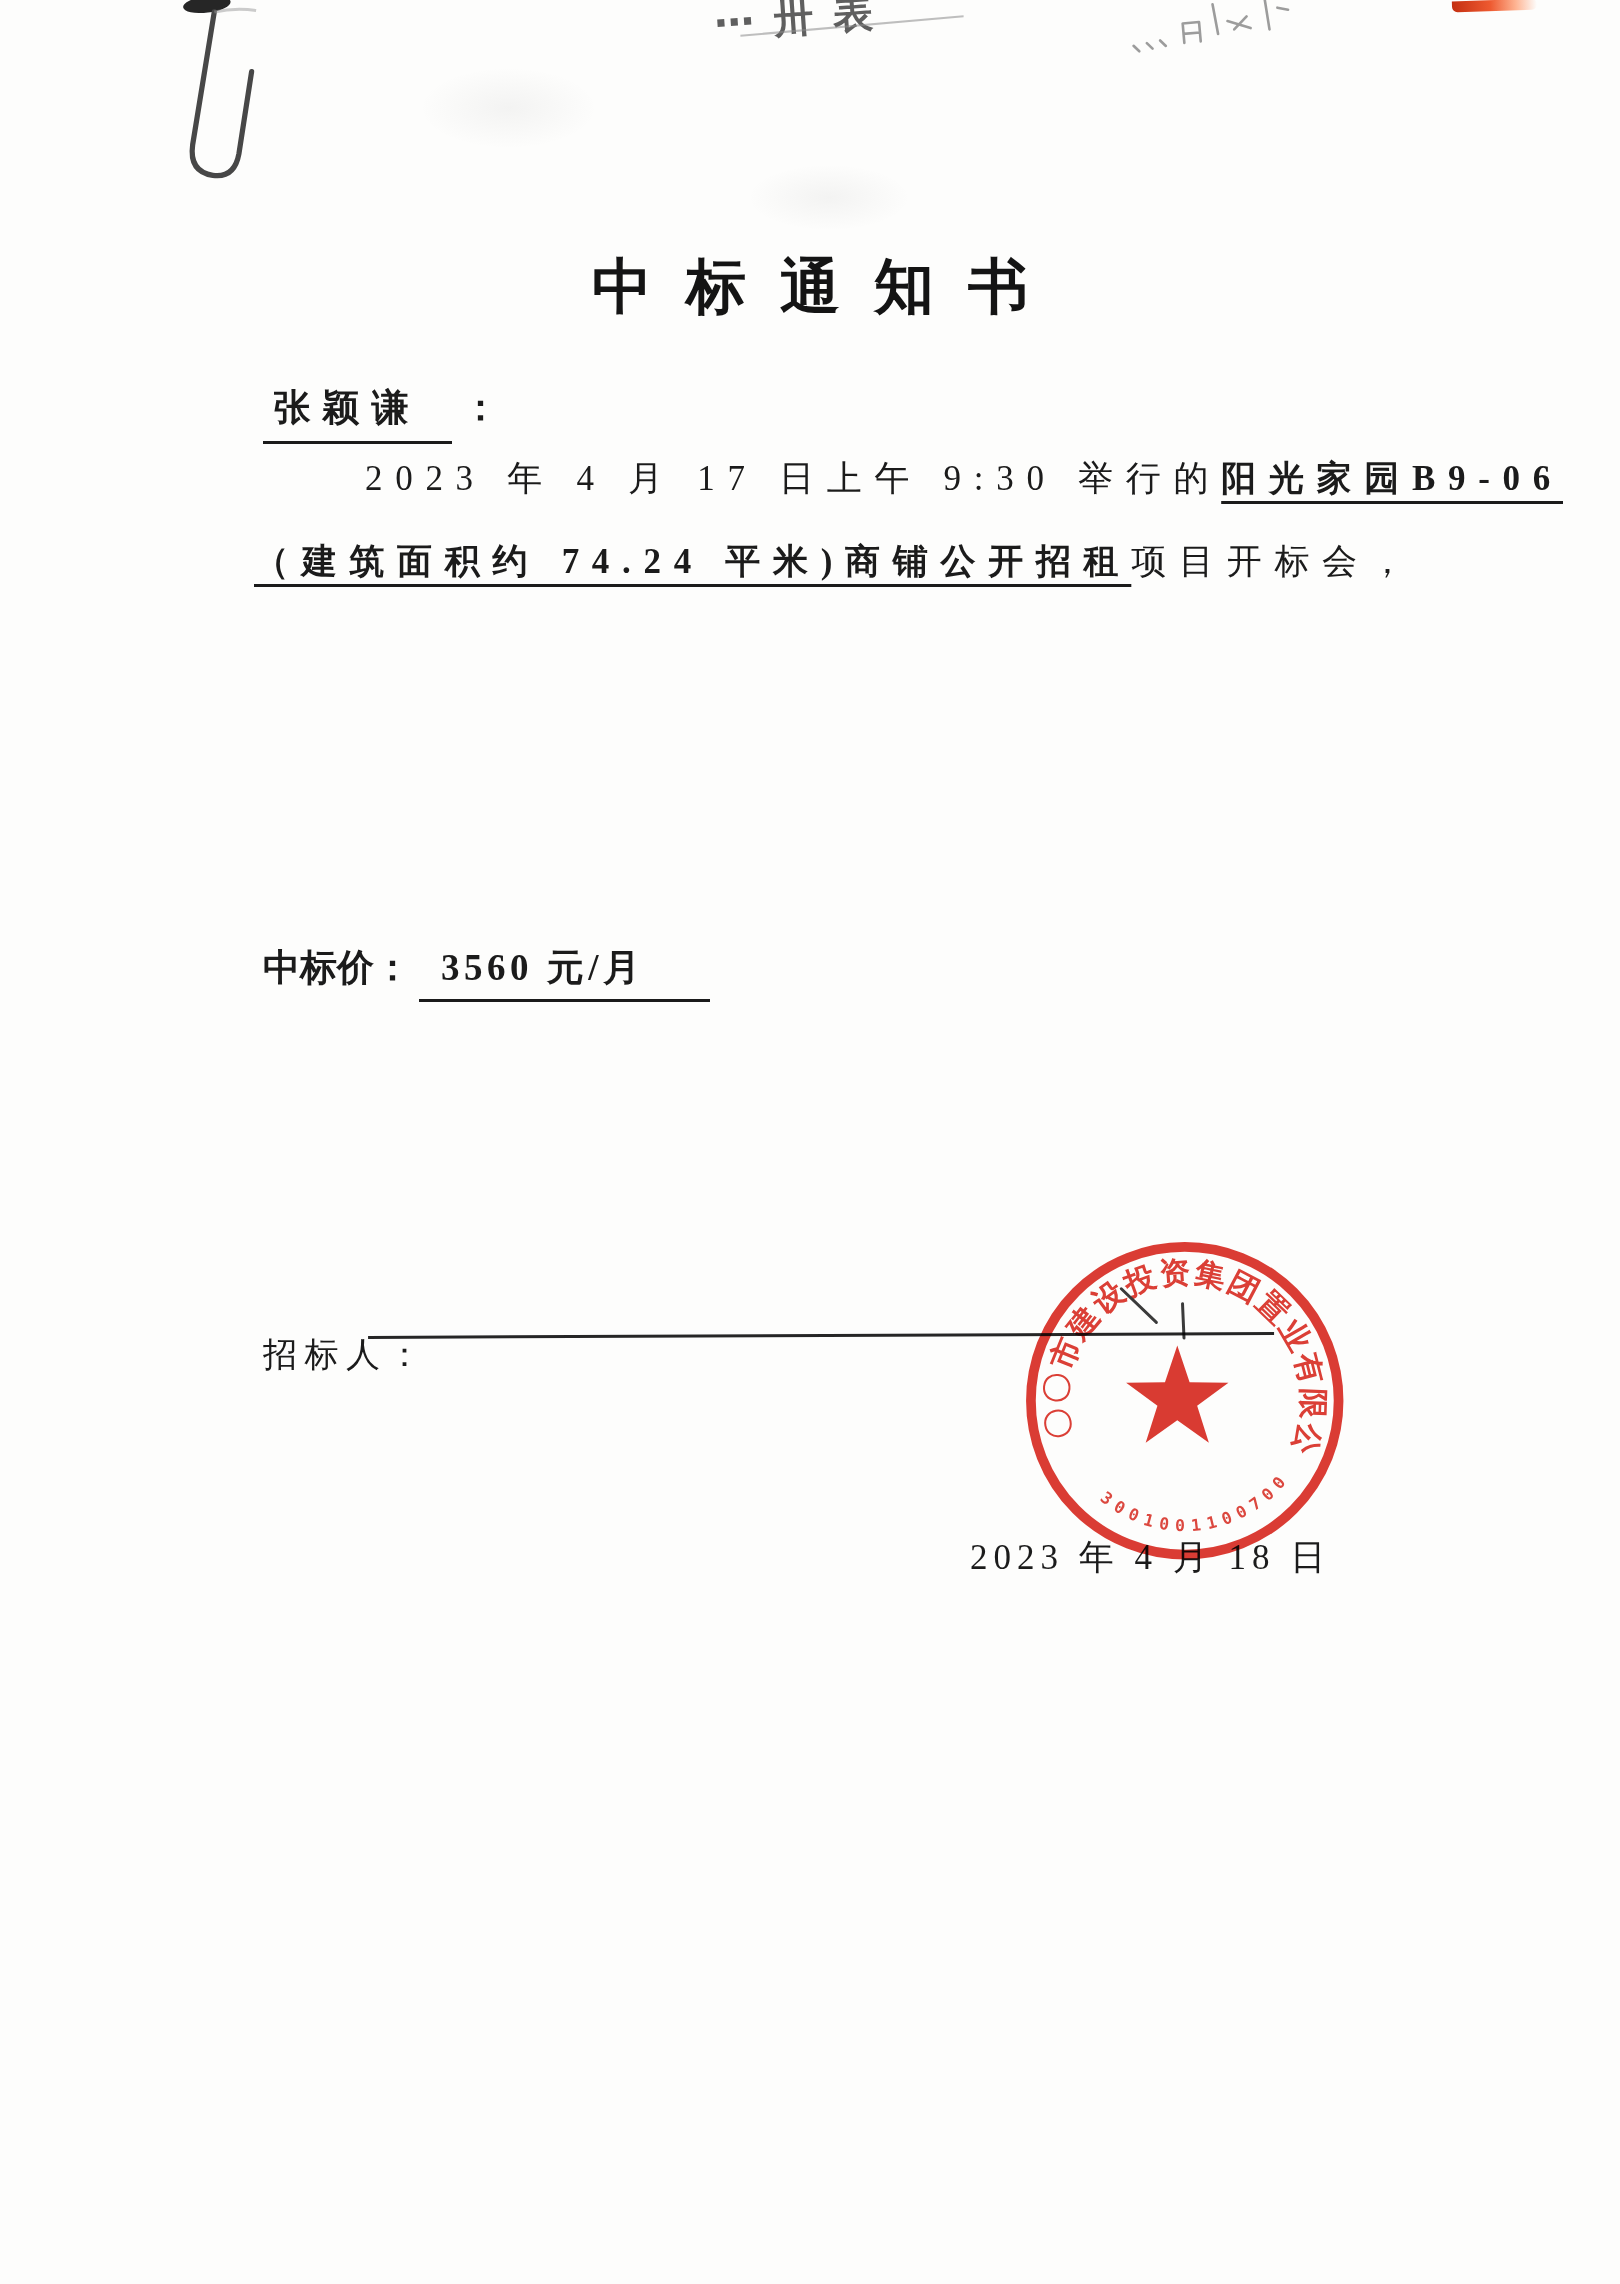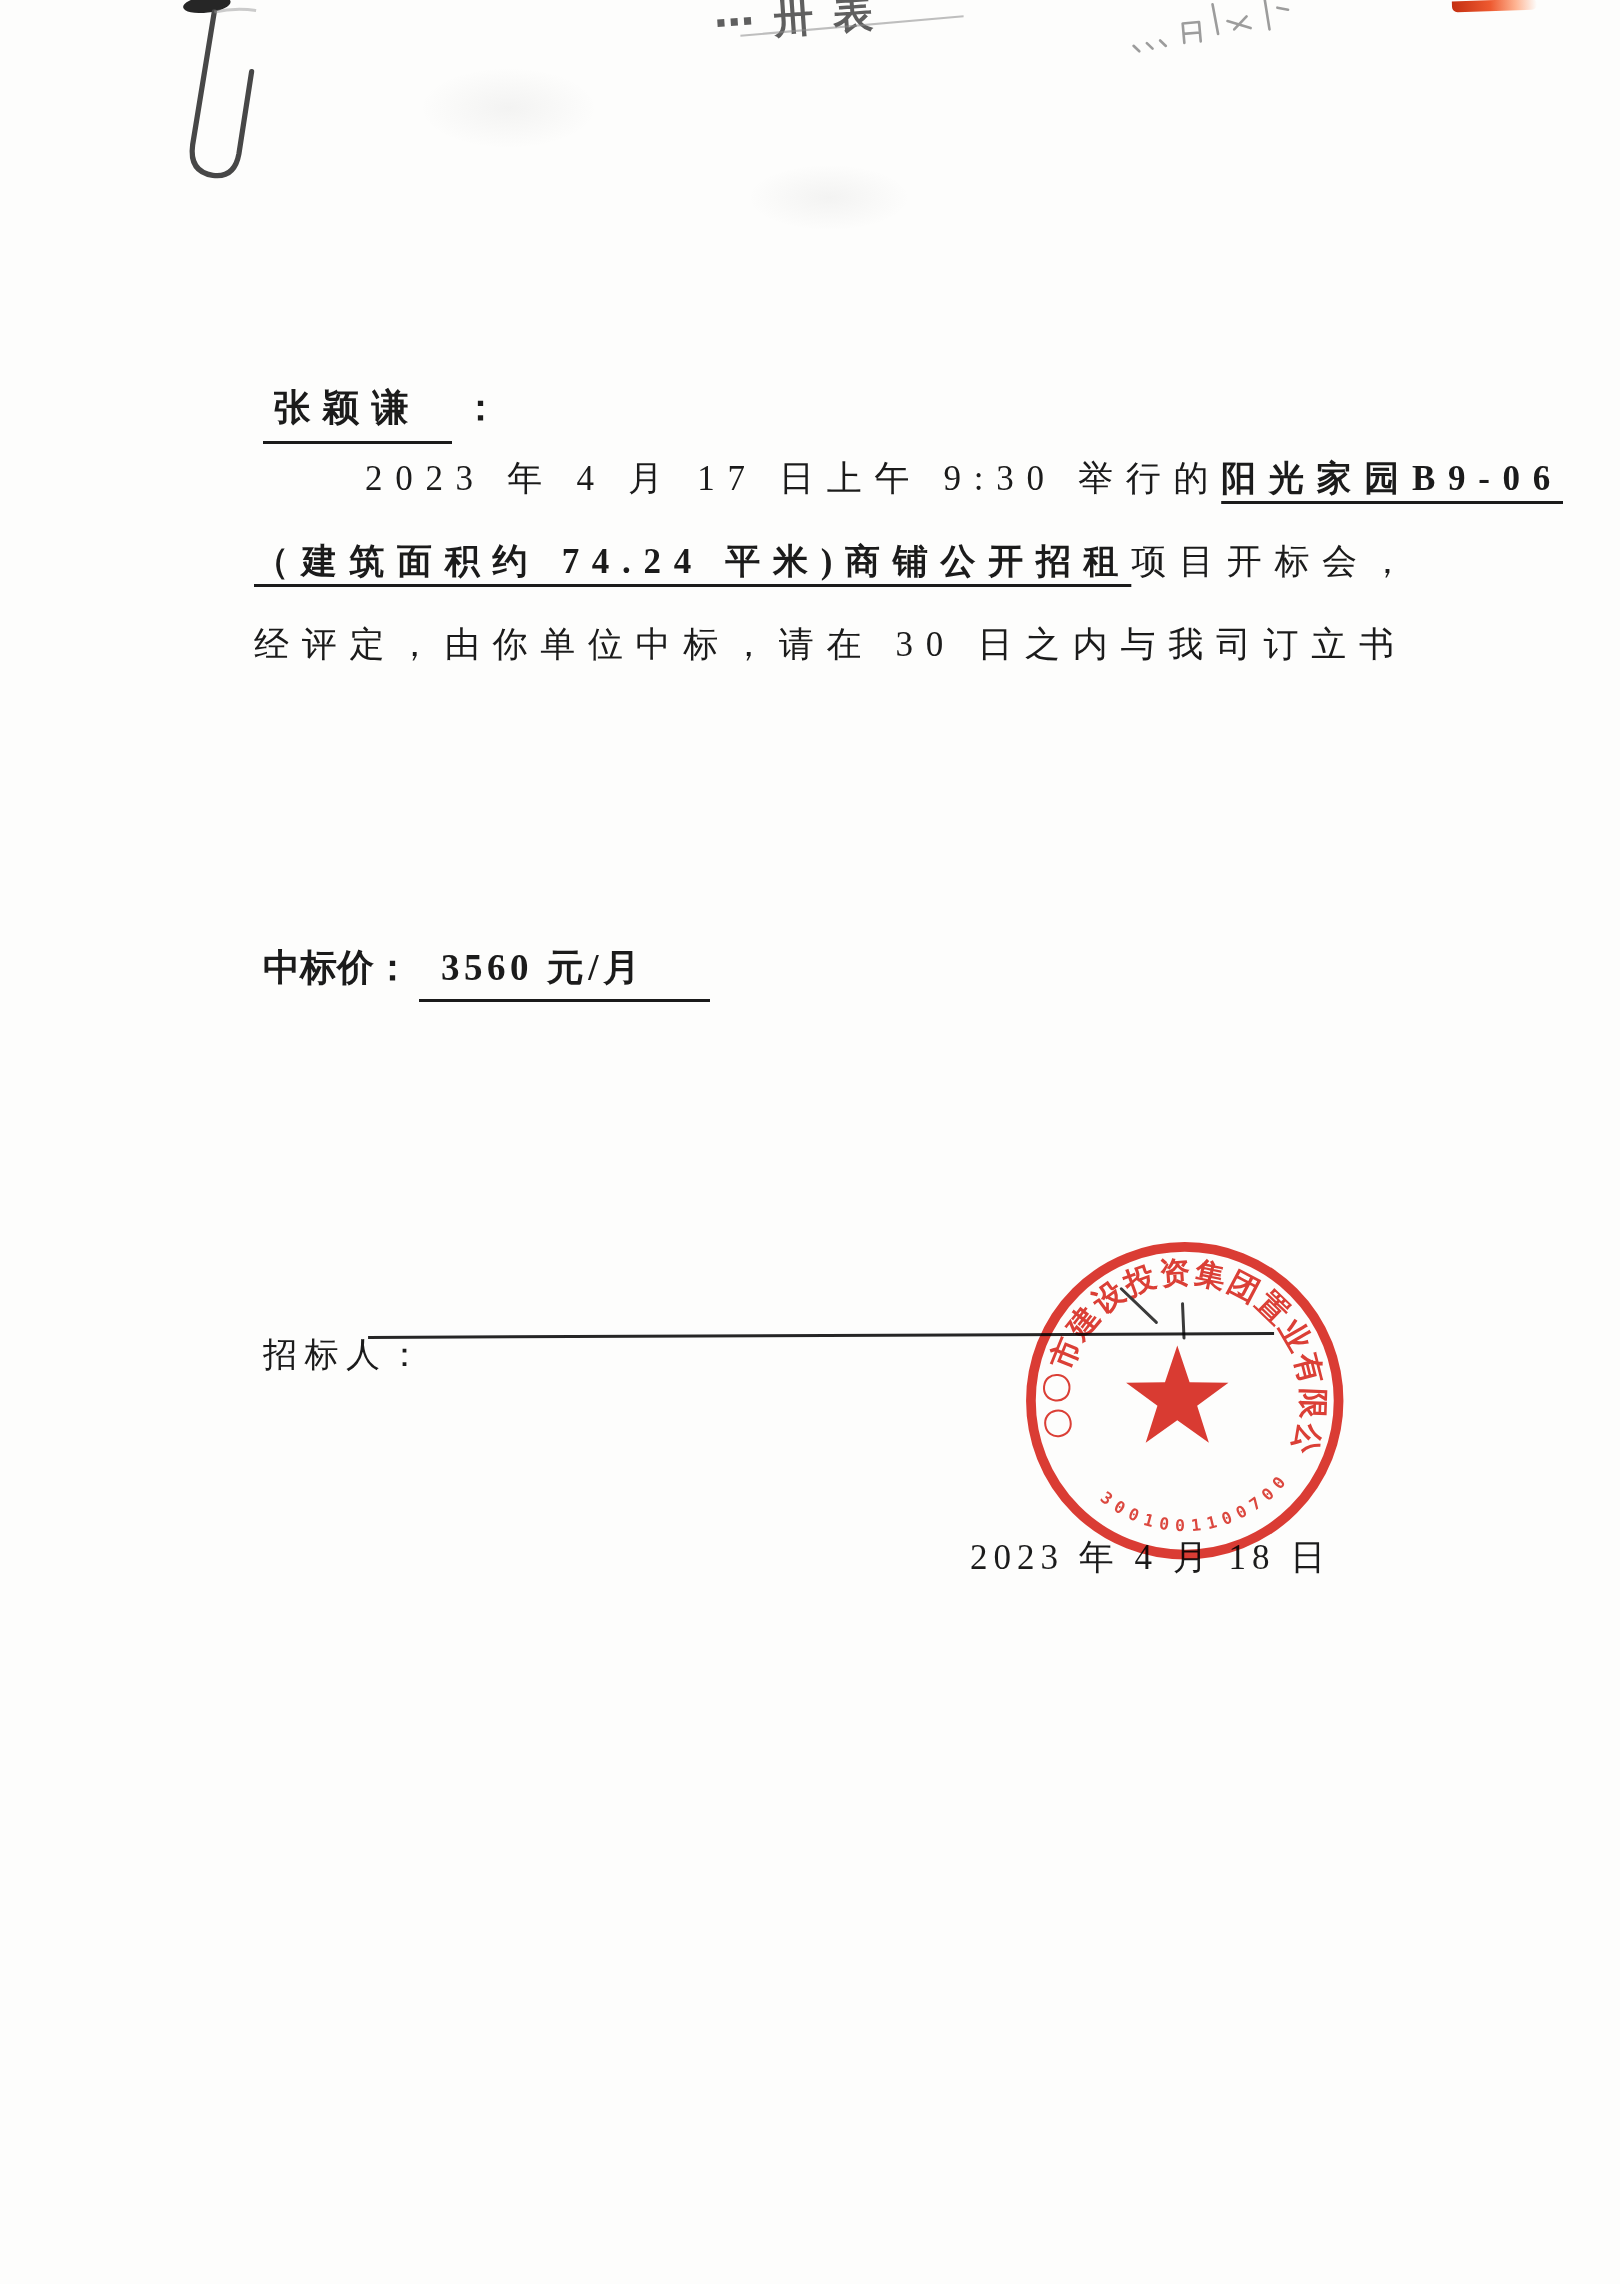--- a/index.html
+++ b/index.html
@@ -120,29 +120,29 @@
       <path d="M190 4 l3 42"></path>
       <path d="M206 18 l14 4"></path>
     </g>
   </svg>
 
   <div class="abs smudge"></div>
 
   <div class="abs scan-artifact" style="left:747px;top:164px;width:164px;height:67px;"></div>
   <div class="abs scan-artifact" style="left:419px;top:67px;width:179px;height:82px;"></div>
 
+  <div class="abs doc-title">中标通知书</div>
 
   <div class="abs addressee">
     <span class="name">张颖谦</span><span class="colon">：</span>
   </div>
 
   <div class="abs para">
     <div class="pline indent"><span>2023 年 4 月 17 日上午 9:30 举行的</span><span class="bold-u">阳光家园B9-06</span></div>
     <div class="pline"><span class="bold-u">（建筑面积约 74.24 平米)商铺公开招租</span><span>项目开标会，</span></div>
-    <div class="pline">经评定，由你单位中标，请在 30 日之内与我司订立书</div>
   </div>
 
   <div class="abs price">
     <span>中标价：</span><span class="value">3560 元/月</span>
   </div>
 
   <div class="abs bidder-label">招标人：</div>
   <div class="abs bidder-line"></div>
 
   <div class="abs doc-date">2023 年 4 月 18 日</div>

